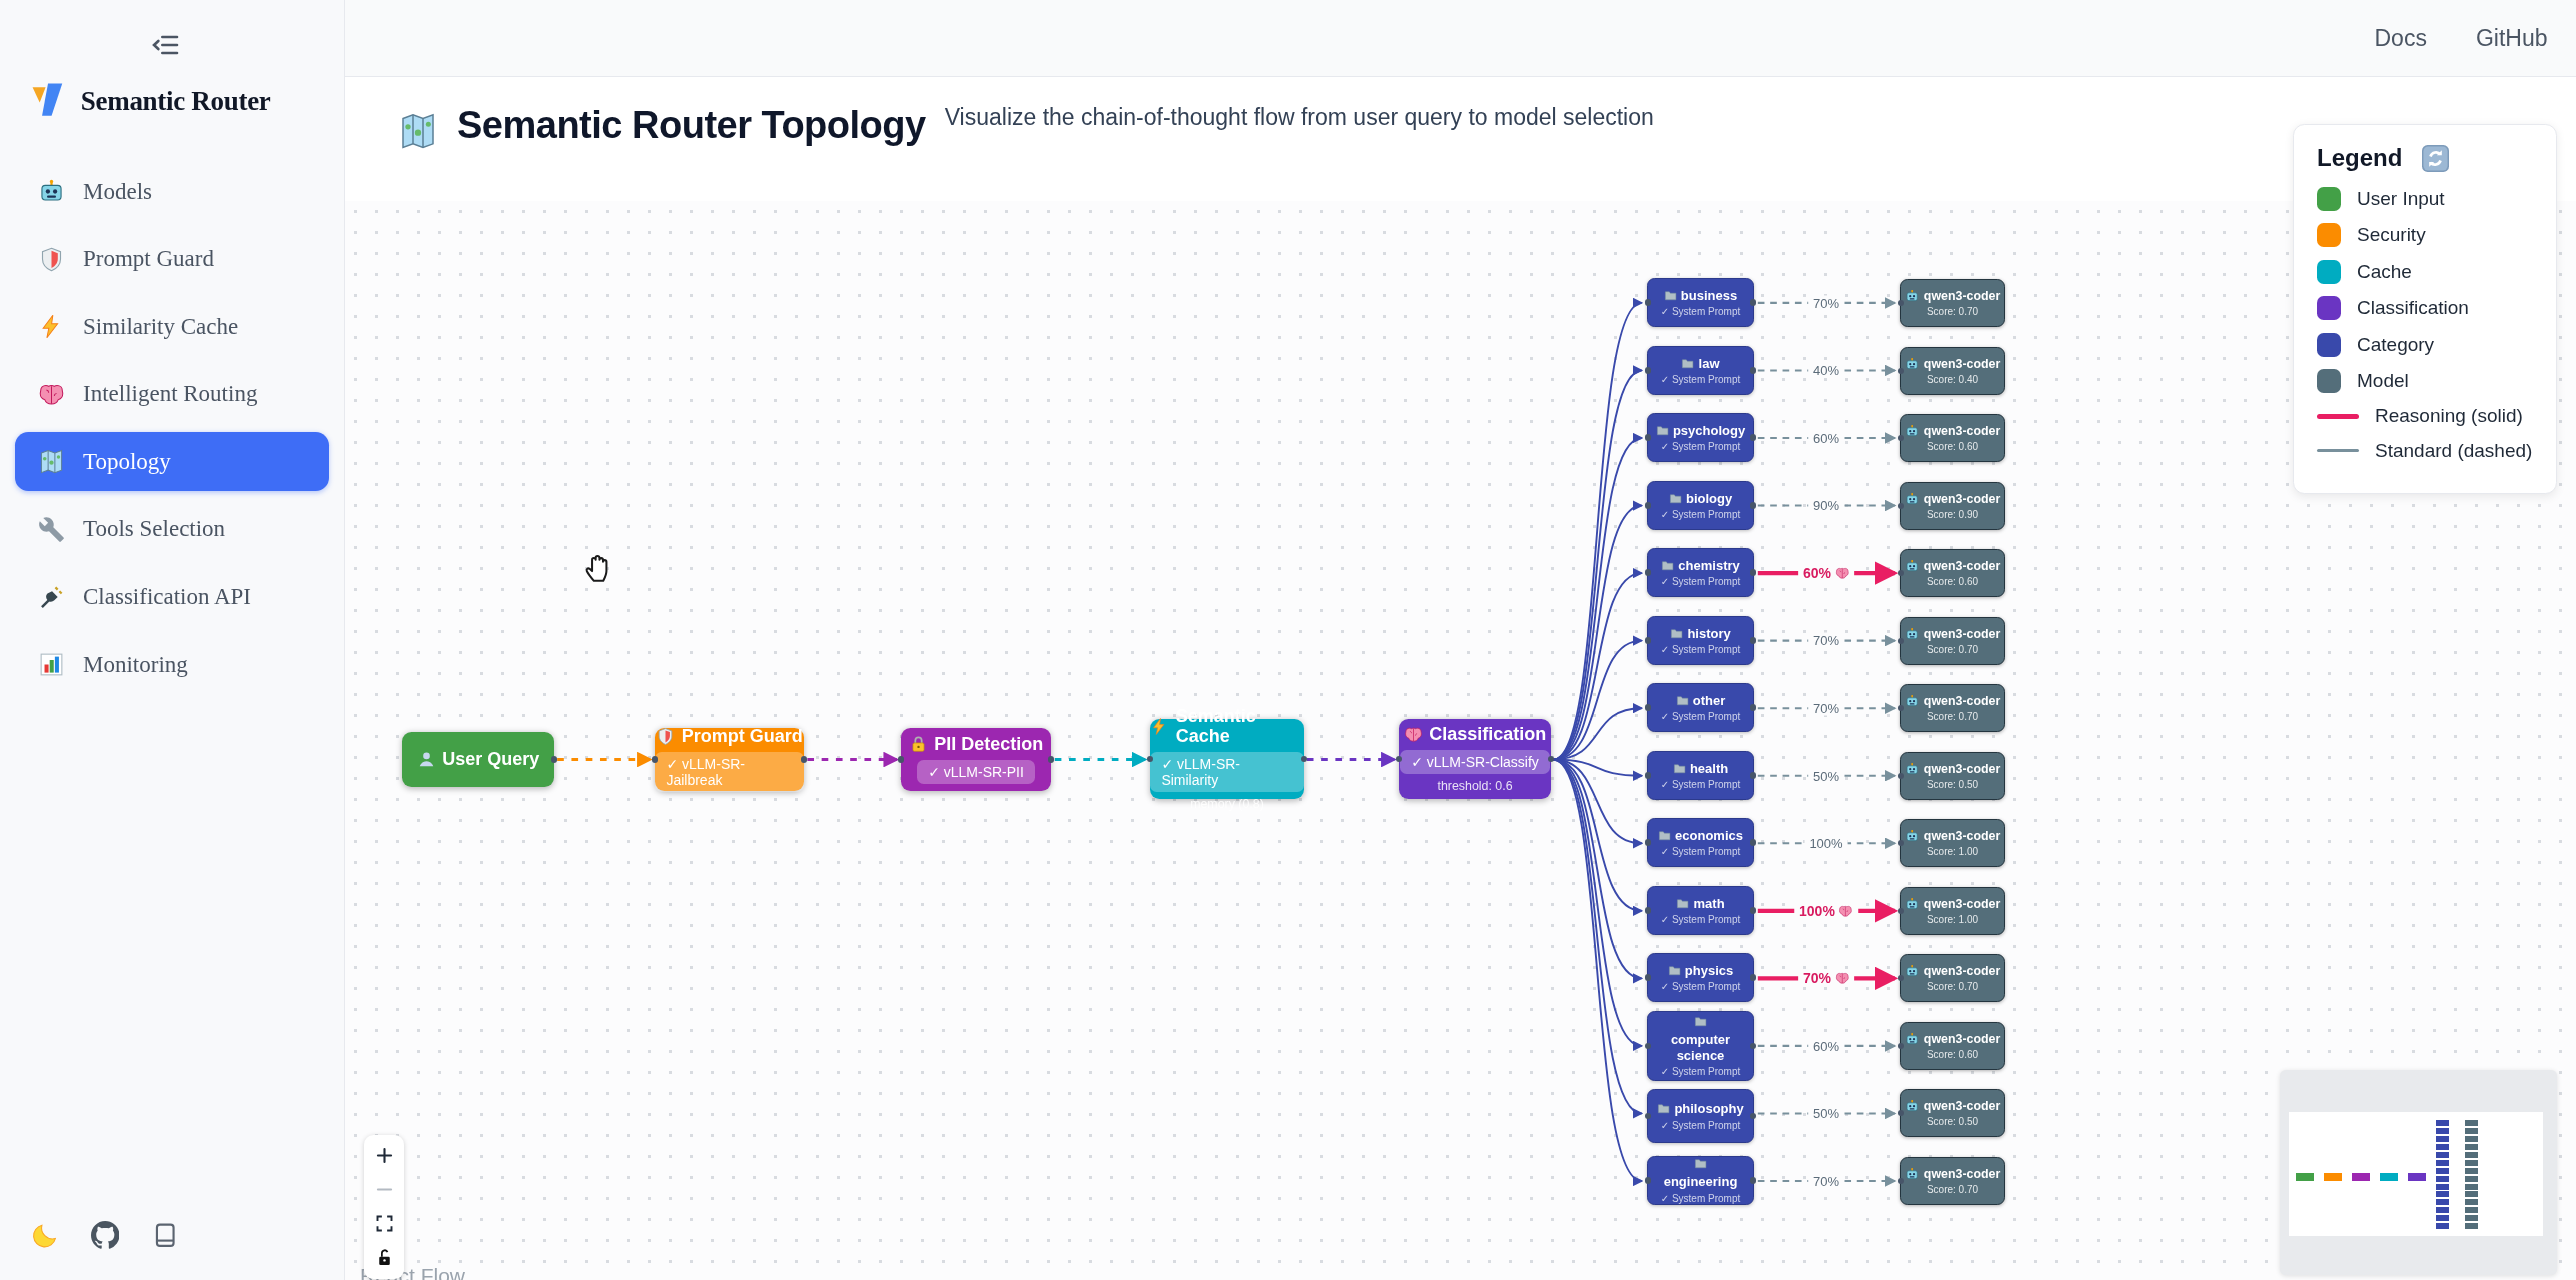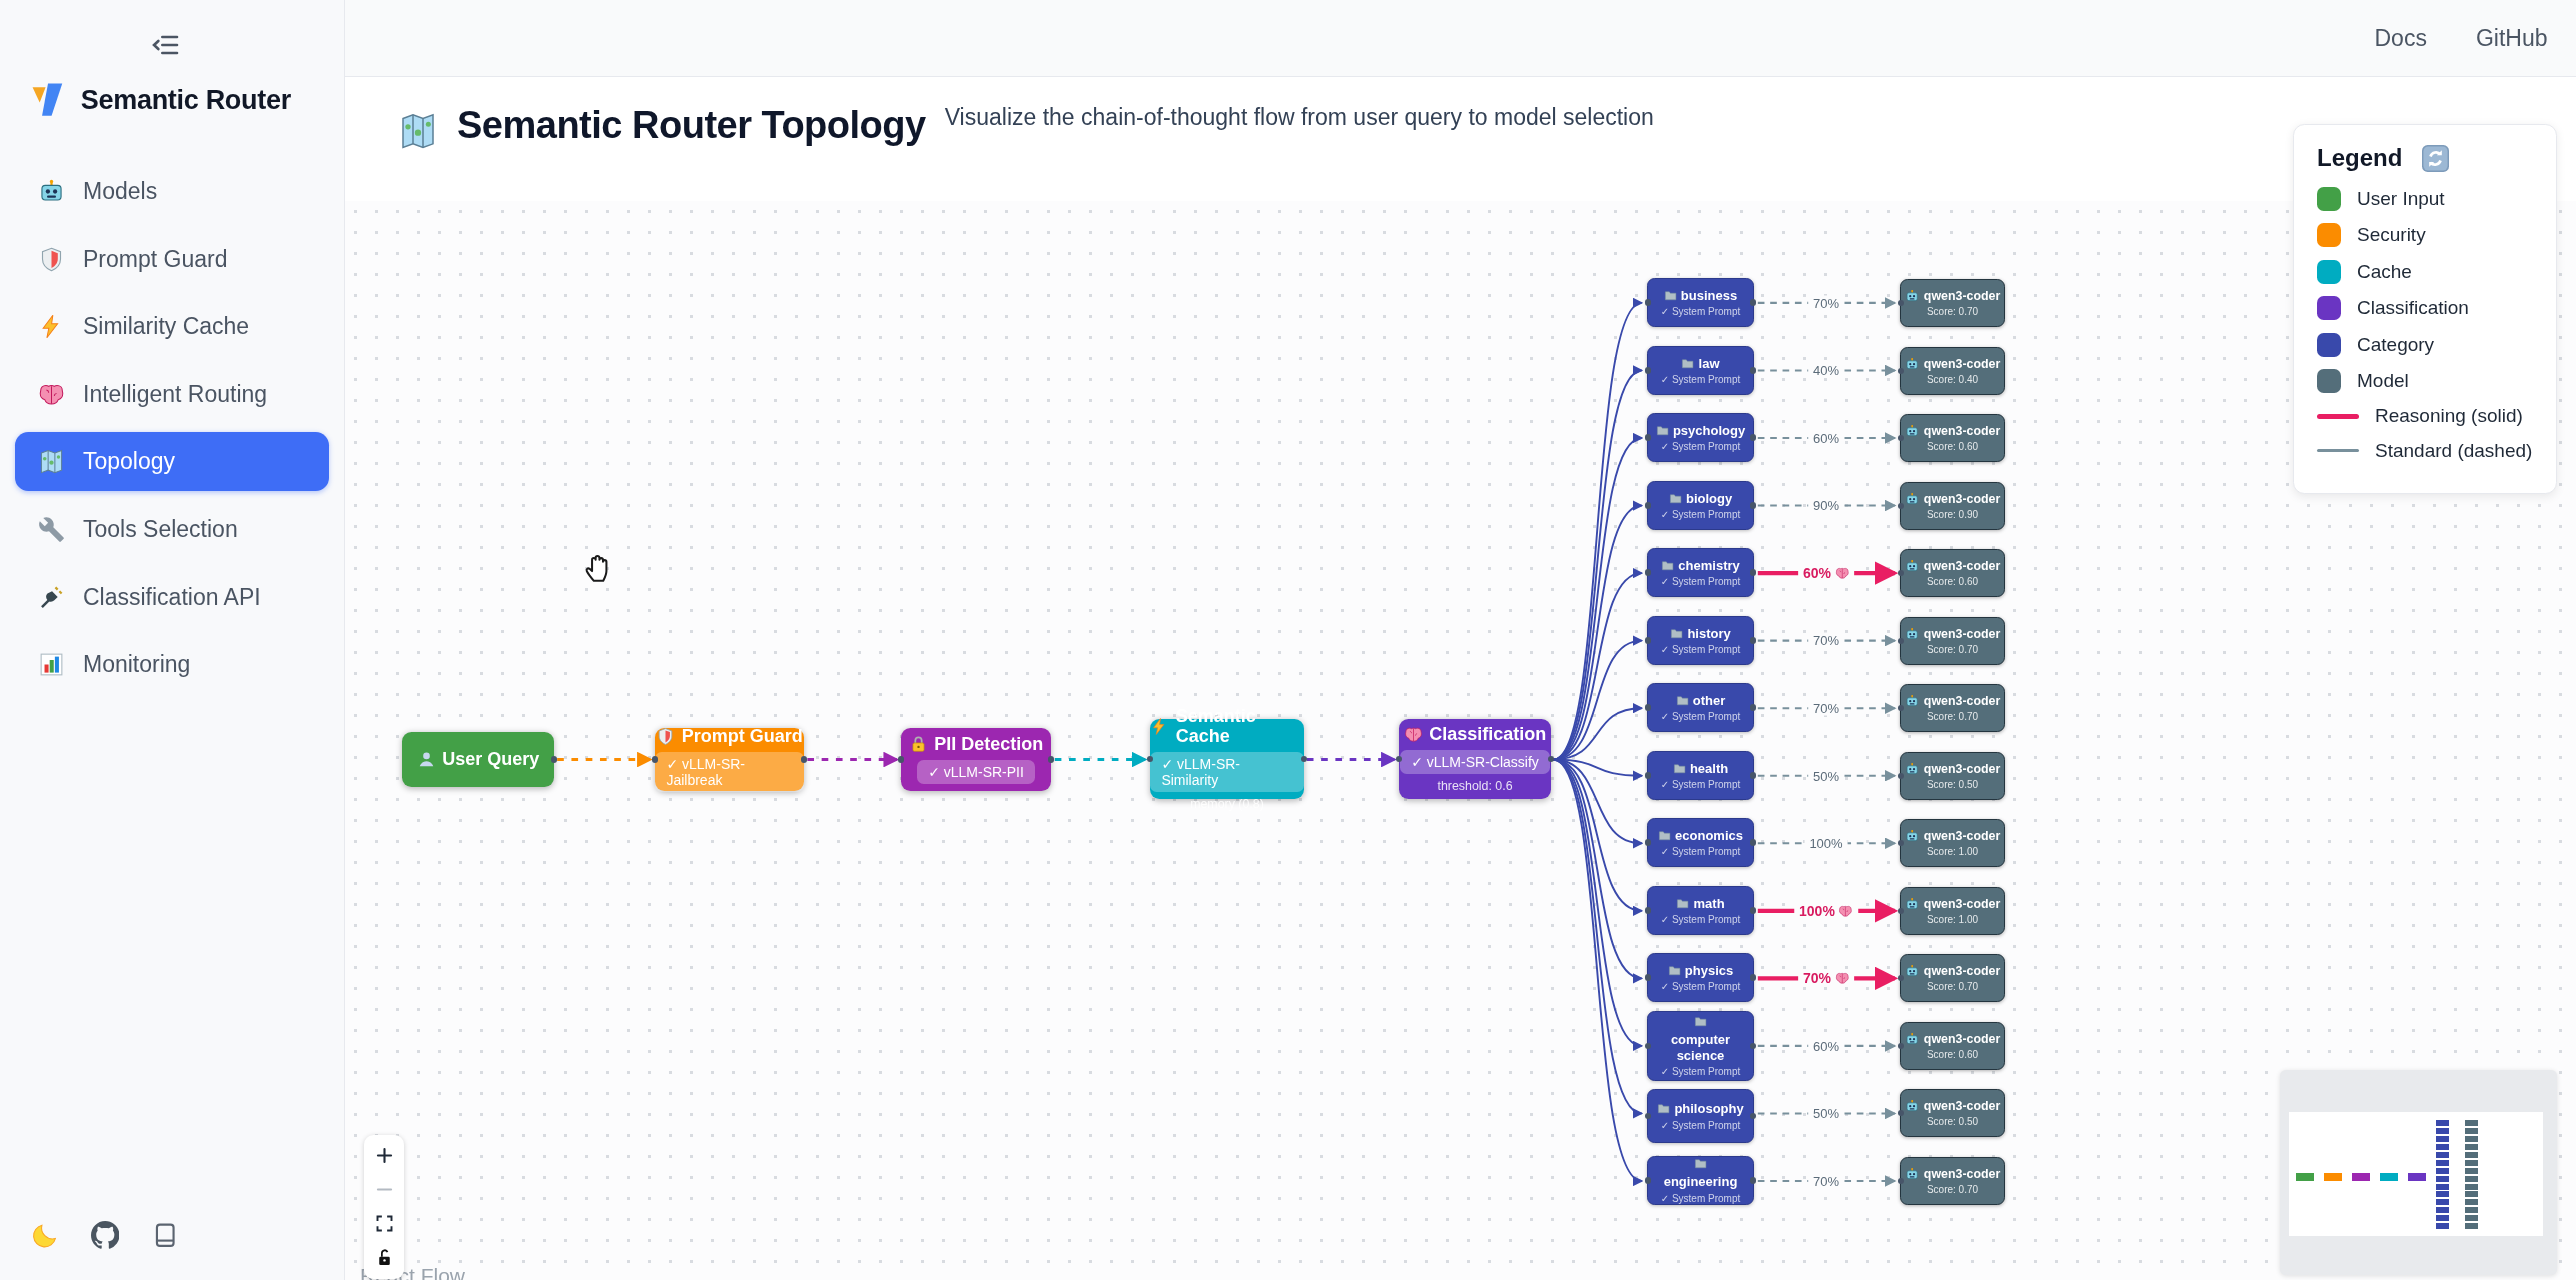--- a/index.html
+++ b/index.html
@@ -1,21 +1,21 @@
 <!DOCTYPE html>
 <html style="font-size:15px"><head>
 <meta charset="utf-8">
 <style>
   html,body{margin:0;padding:0;width:2576px;height:1280px;overflow:hidden;
     font-family:"Liberation Sans","DejaVu Sans",sans-serif;background:#fff;}
   *{box-sizing:border-box;}
 
   
   #sidebar{position:absolute;left:0;top:0;width:345px;height:1280px;background:#f8f9fb;
-    border-right:1px solid #e7e9ee;z-index:30;}
+    border-right:1px solid #e7e9ee;z-index:30;font-family:Liberation Serif, serif;}
   #collapse{position:absolute;left:143px;top:25px;width:42px;height:42px;border:none;background:none;cursor:pointer;}
   #logo-row{position:absolute;left:28.5px;top:80px;display:flex;align-items:center;gap:14.3px;}
   #logo-row .brand{font-size:27px;font-weight:bold;color:#111827;letter-spacing:-0.3px;}
   #nav{position:absolute;left:15px;right:15px;top:162px;}
   .nav-item{height:59px;margin-bottom:8.6px;border-radius:13.3px;display:flex;align-items:center;
     gap:18px;padding-left:23px;cursor:pointer;}
   .nav-item .nicon{width:27px;height:27px;flex:0 0 27px;display:flex;align-items:center;}
   .nav-item .nicon svg{width:27px;height:27px;}
   .nav-item .nlabel{font-size:23px;color:#4a5462;font-weight:500;}
   .nav-item.active{background:#3e6df6;box-shadow:0 1.9px 5.7px rgba(62,109,246,.35);}

